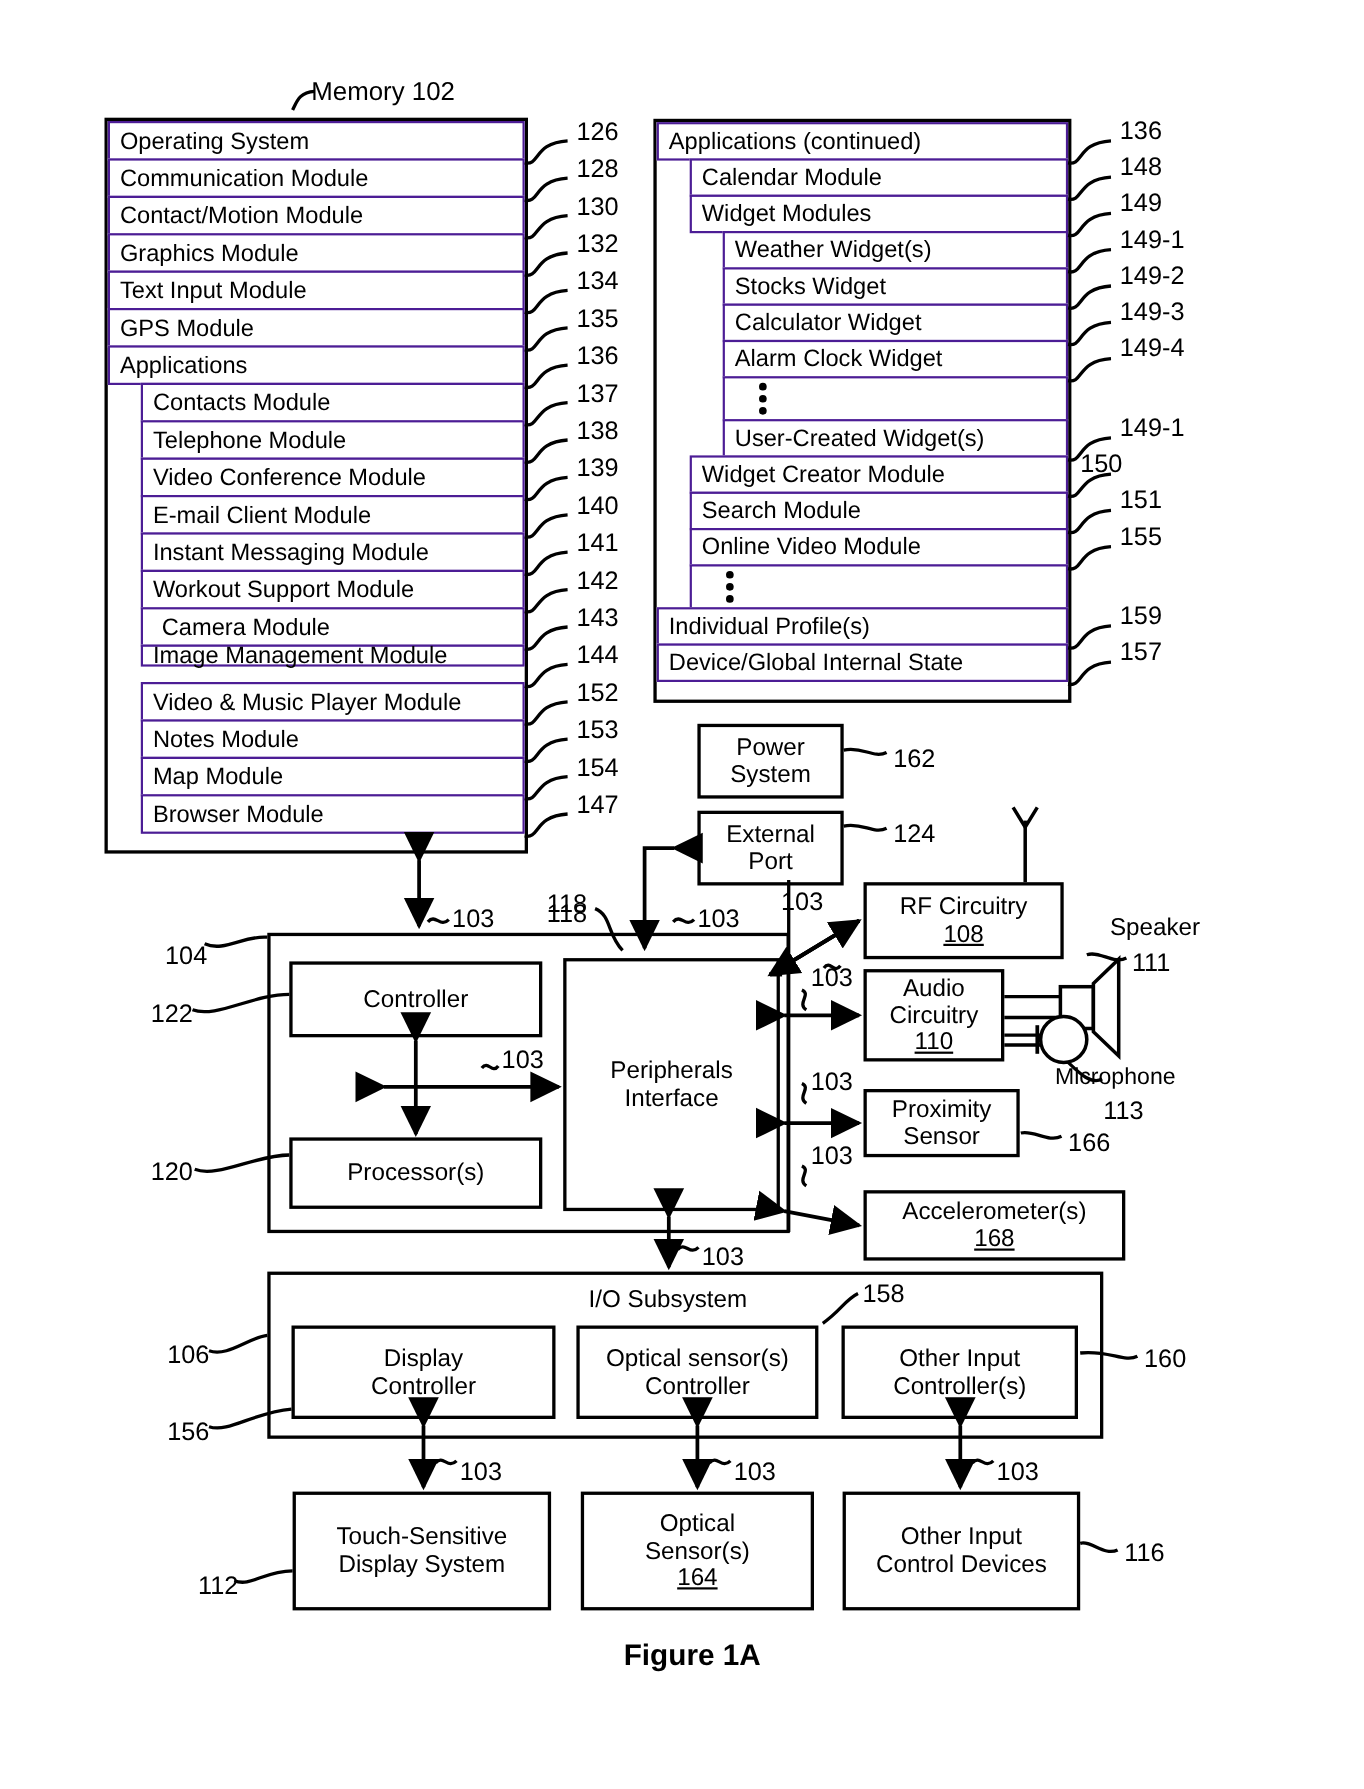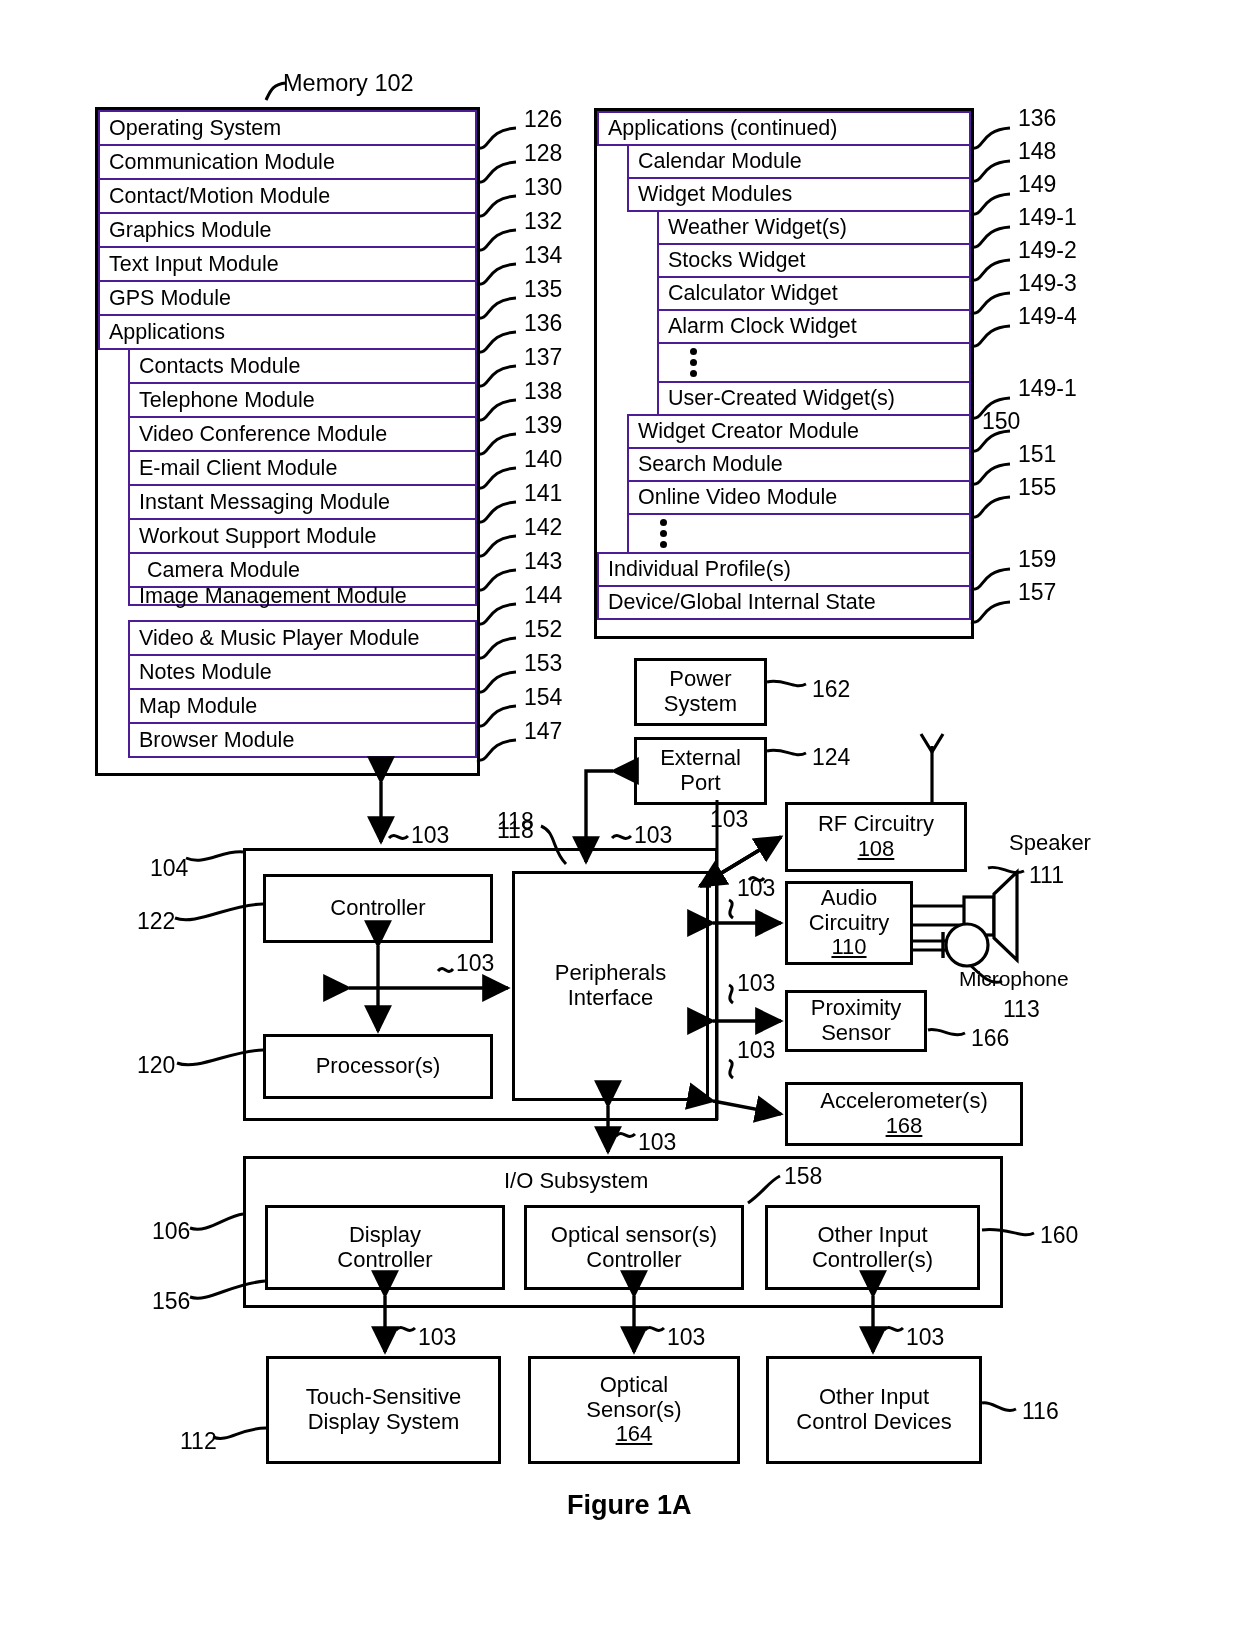--- a/index.html
+++ b/index.html
@@ -397,21 +397,21 @@
   <div class="box" style="left:263px;top:1034px;width:230px;height:65px;">
     <span class="bx-txt">Processor(s)</span>
   </div>
 
   <div class="refnum" style="left:150px;top:855px;">104</div>
   <div class="refnum" style="left:137px;top:908px;">122</div>
   <div class="refnum" style="left:137px;top:1052px;">120</div>
   <div class="refnum" style="left:497px;top:817px;">118</div>
 
   <div class="abs" style="left:243px;top:1156px;width:760px;height:152px;border:3px solid #000;box-sizing:border-box;"></div>
-  <div class="lbl" style="left:504px;top:1168px;">I/O Subsystem</div>
+  <div class="lbl" style="left:535px;top:1168px;">I/O Subsystem</div>
   <div class="refnum" style="left:784px;top:1163px;">158</div>
   <div class="refnum" style="left:152px;top:1218px;">106</div>
   <div class="refnum" style="left:152px;top:1288px;">156</div>
 
   <div class="box" style="left:265px;top:1205px;width:240px;height:85px;">
     <span class="bx-txt">
       <span>Display</span><br>
       <span>Controller</span>
     </span>
   </div>

